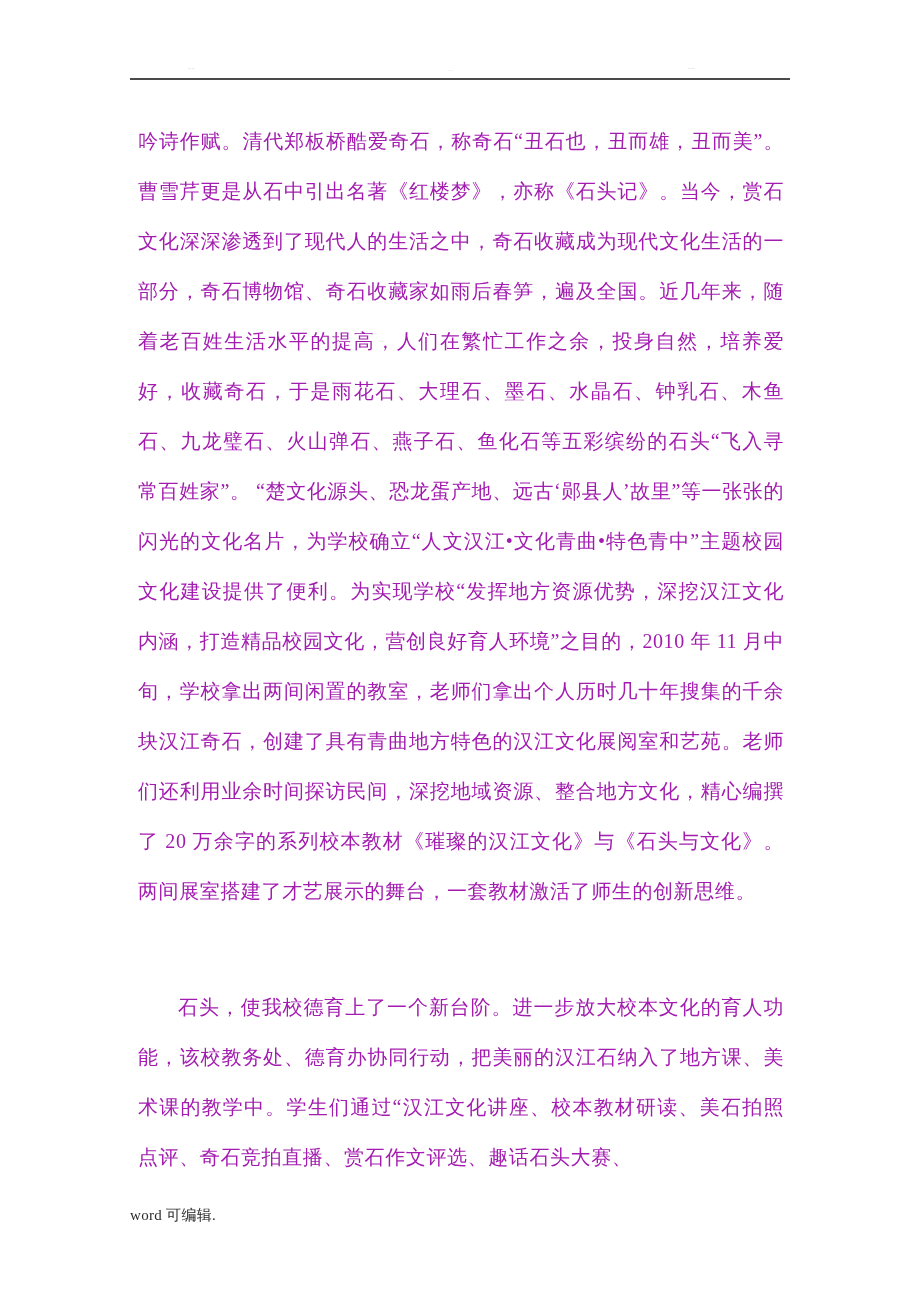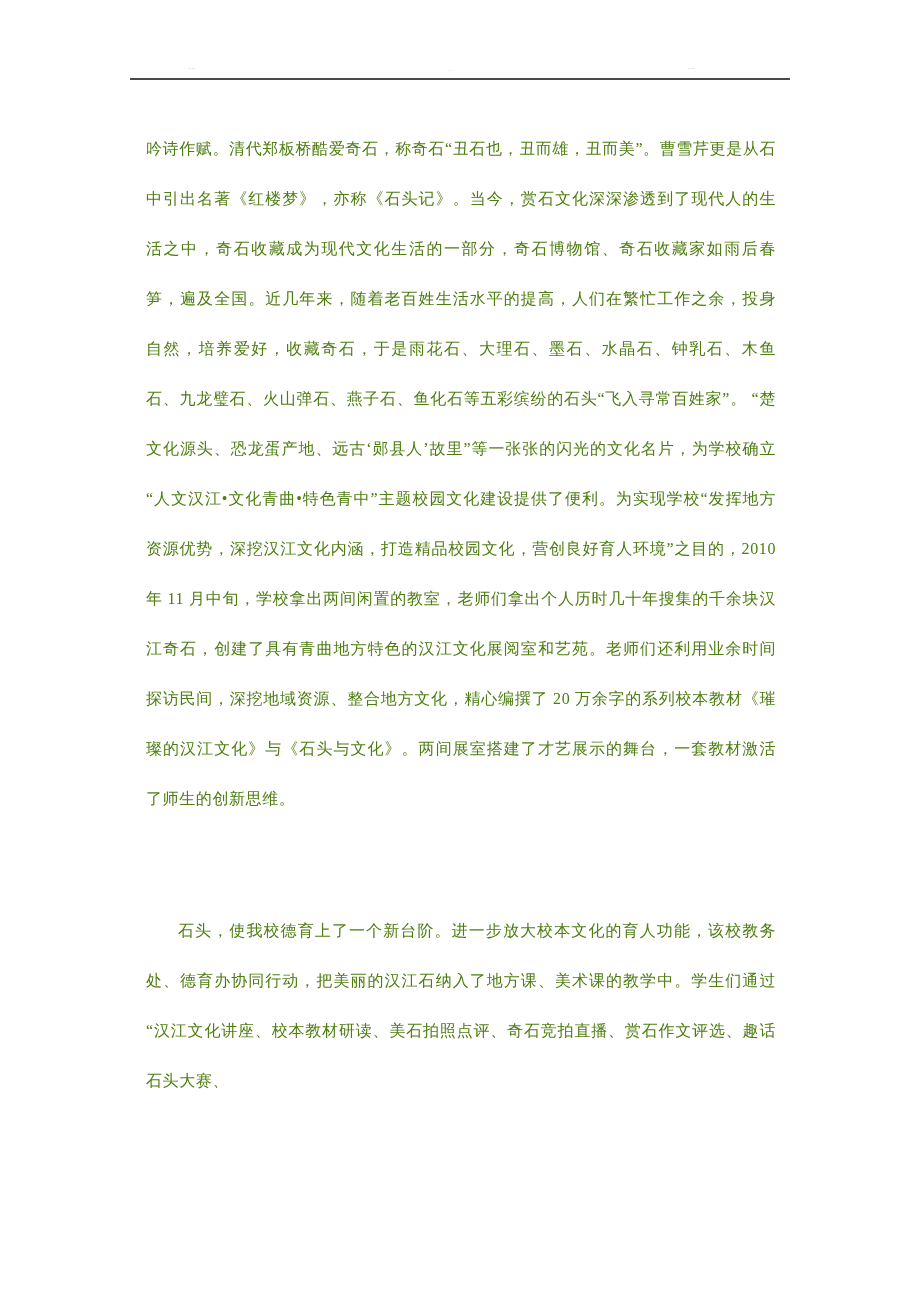--- a/index.html
+++ b/index.html
@@ -58,25 +58,25 @@
   }
 
   
   .body-block {
     position: absolute;
     left: 130px;
     top: 108px;
     width: 662px;
   }
   .para {
-    margin: 16px;
+    margin: 8px;
     font-family: "Liberation Serif", "DejaVu Serif", serif;
-    font-size: 16px;
+    font-size: 20px;
     line-height: 50px;
-    color: #4d7c0f;
+    color: #a21caf;
     text-align: justify;
     text-justify: inter-character;
     letter-spacing: 0.6px;
     word-break: break-all;
   }
   .para.indent {
     text-indent: 2em;
   }
   .para-gap {
     height: 50px;
@@ -111,14 +111,17 @@
     </div>
     <div class="header-rule"></div>
   </div>
 
   <div class="body-block">
     <p class="para">吟诗作赋。清代郑板桥酷爱奇石，称奇石“丑石也，丑而雄，丑而美”。曹雪芹更是从石中引出名著《红楼梦》，亦称《石头记》。当今，赏石文化深深渗透到了现代人的生活之中，奇石收藏成为现代文化生活的一部分，奇石博物馆、奇石收藏家如雨后春笋，遍及全国。近几年来，随着老百姓生活水平的提高，人们在繁忙工作之余，投身自然，培养爱好，收藏奇石，于是雨花石、大理石、墨石、水晶石、钟乳石、木鱼石、九龙璧石、火山弹石、燕子石、鱼化石等五彩缤纷的石头“飞入寻常百姓家”。 “楚文化源头、恐龙蛋产地、远古‘郧县人’故里”等一张张的闪光的文化名片，为学校确立“人文汉江•文化青曲•特色青中”主题校园文化建设提供了便利。为实现学校“发挥地方资源优势，深挖汉江文化内涵，打造精品校园文化，营创良好育人环境”之目的，2010 年 11 月中旬，学校拿出两间闲置的教室，老师们拿出个人历时几十年搜集的千余块汉江奇石，创建了具有青曲地方特色的汉江文化展阅室和艺苑。老师们还利用业余时间探访民间，深挖地域资源、整合地方文化，精心编撰了 20 万余字的系列校本教材《璀璨的汉江文化》与《石头与文化》。两间展室搭建了才艺展示的舞台，一套教材激活了师生的创新思维。</p>
     <div class="para-gap"></div>
     <p class="para indent">石头，使我校德育上了一个新台阶。进一步放大校本文化的育人功能，该校教务处、德育办协同行动，把美丽的汉江石纳入了地方课、美术课的教学中。学生们通过“汉江文化讲座、校本教材研读、美石拍照点评、奇石竞拍直播、赏石作文评选、趣话石头大赛、</p>
   </div>
 
+  <div class="footer">
+    <span class="footer-text">word 可编辑.</span>
+  </div>
 
 </div>
 
 </body></html>

